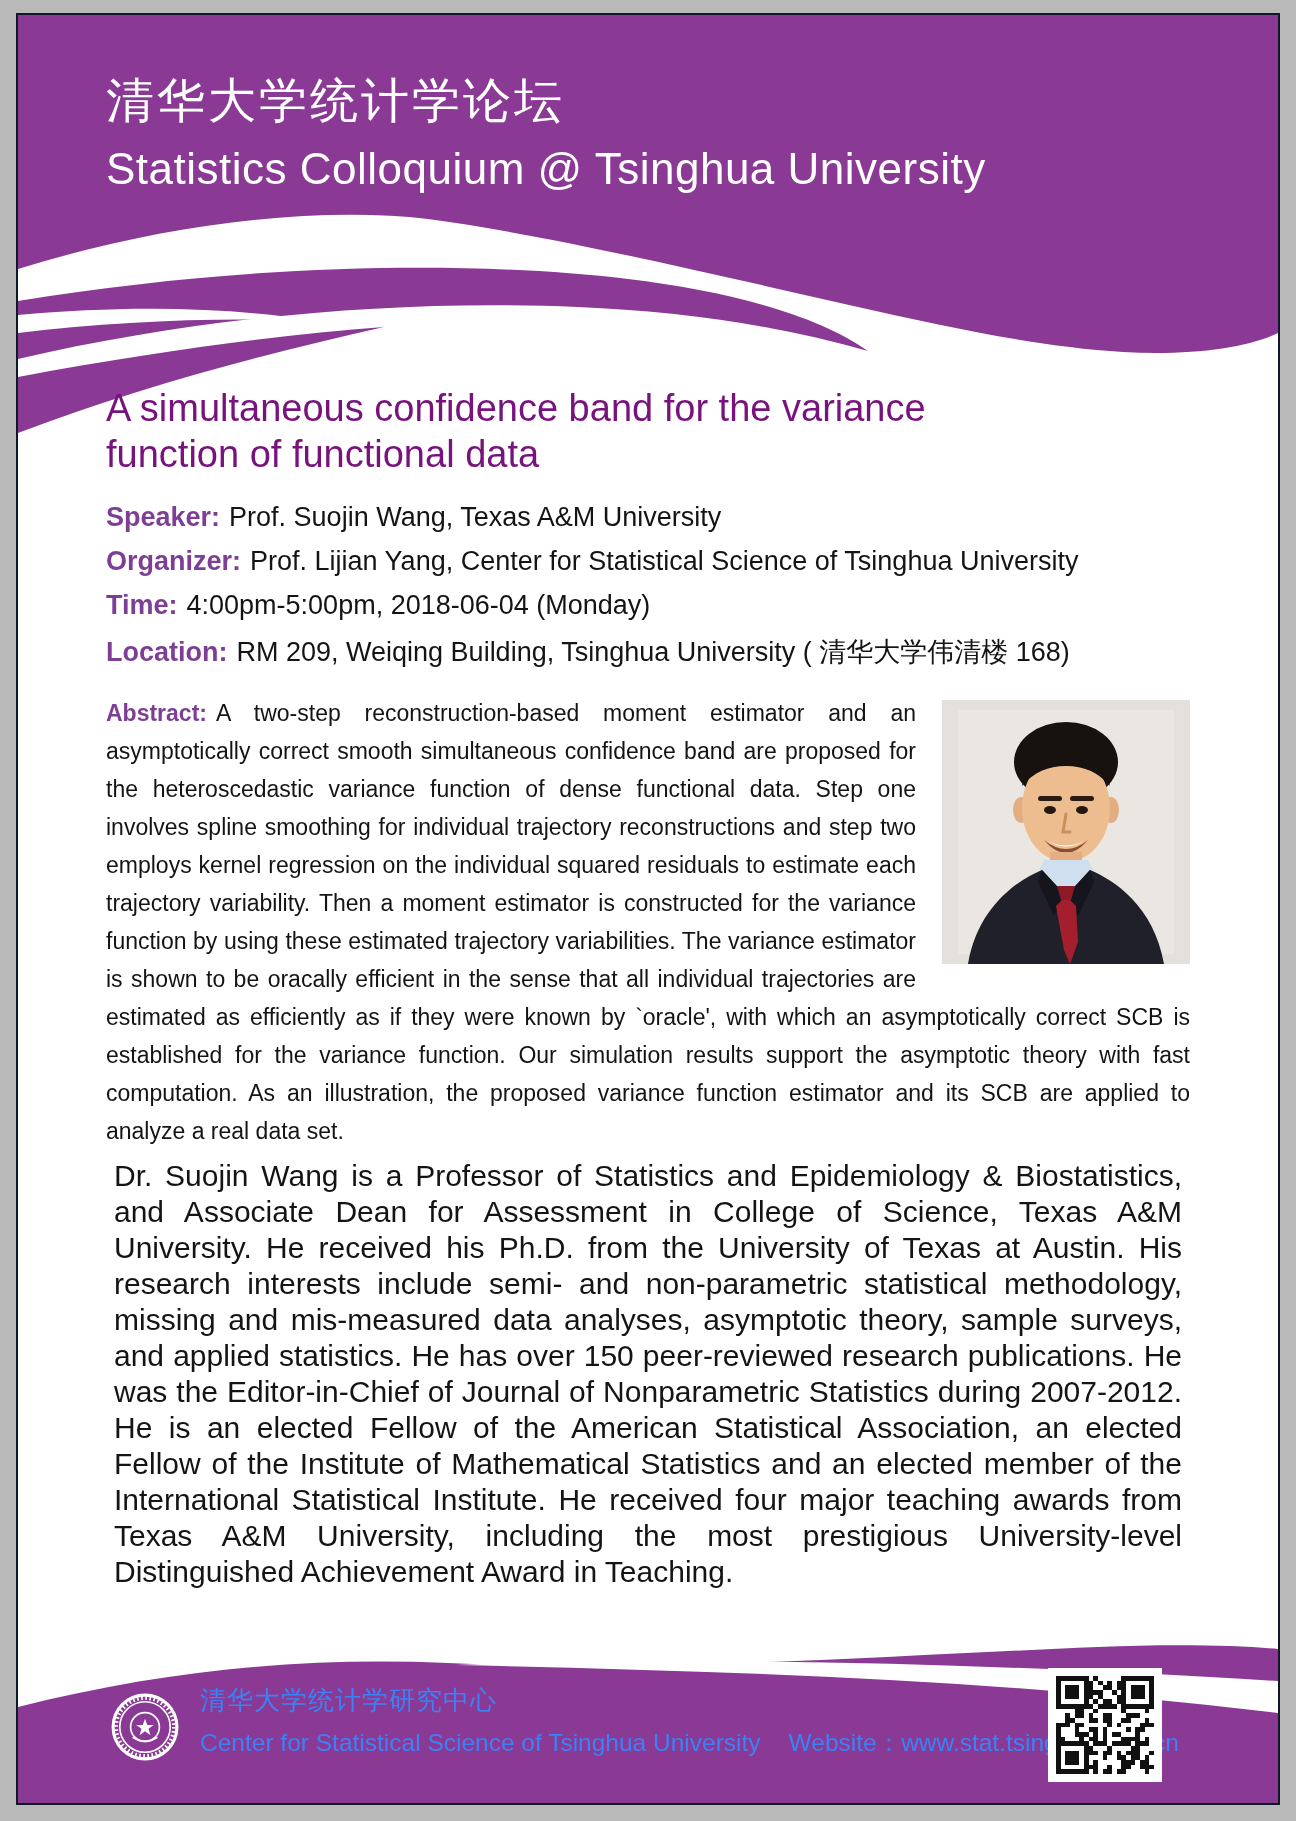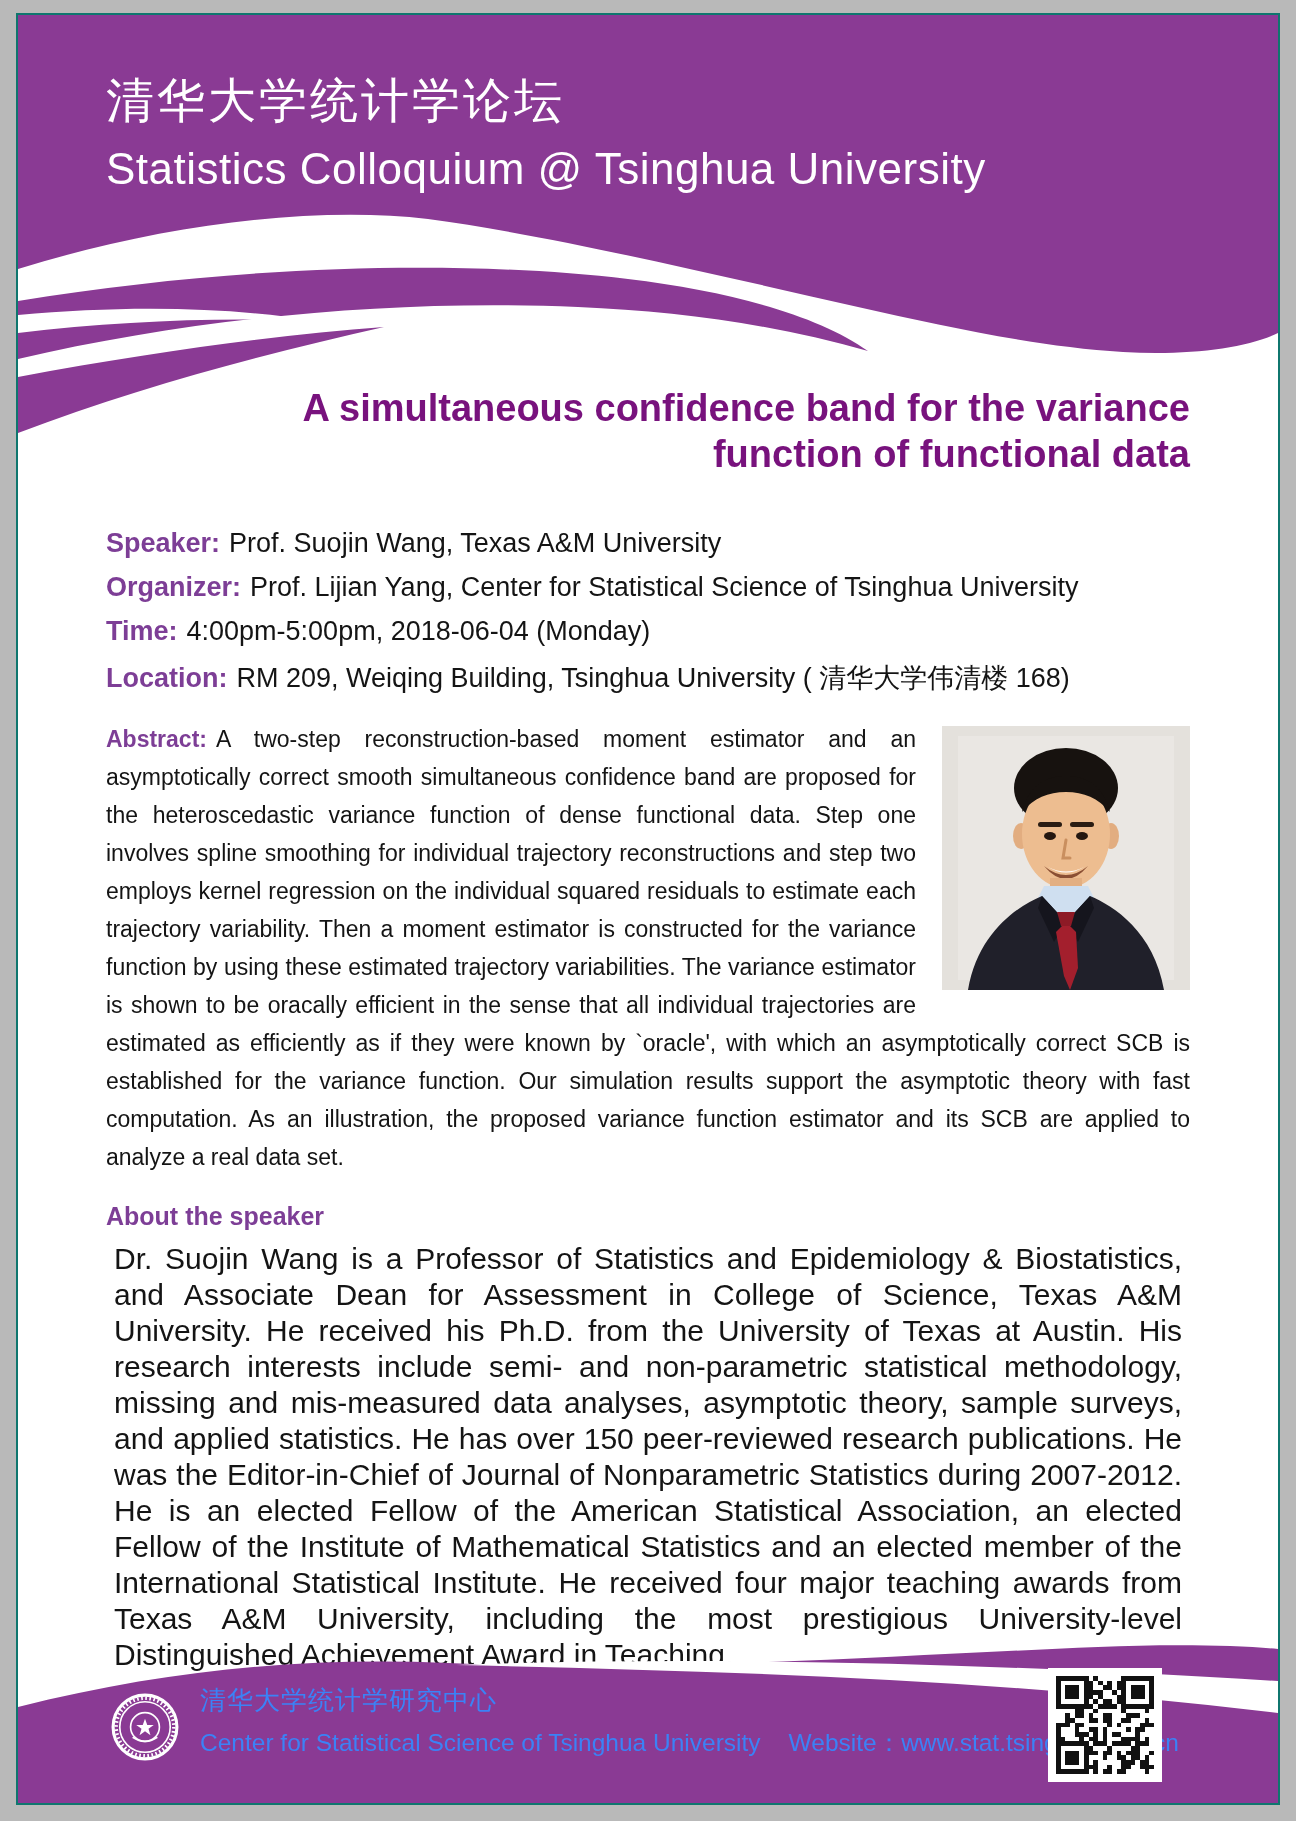--- a/index.html
+++ b/index.html
@@ -1,34 +1,34 @@
 <!DOCTYPE html>
 <html style="--accent: #8a3a94; --title: #78127d; --label: #7d3e96; --body: #141414;"><head>
 <meta charset="utf-8">
 <style>
   html,body{margin:0;padding:0;}
   body{font-family:"Liberation Sans","DejaVu Sans",sans-serif;}
 
   .stage{position:relative;width:1296px;height:1821px;background:#b9b9b9;overflow:hidden;}
   .poster{position:absolute;left:16px;top:13px;width:1260px;height:1788px;background:#ffffff;
-          border:2px solid #0f766e;overflow:hidden;}
+          border:2px solid #0f172a;overflow:hidden;}
 
   
   .top-swoosh{position:absolute;left:0;top:0;width:1260px;height:432px;display:block;}
   .pp{fill:var(--accent);}
   .pw{fill:#ffffff;}
 
   .header-text{position:absolute;left:88px;top:56px;color:#ffffff;}
   .h-zh{font-size:48px;font-weight:400;letter-spacing:3px;line-height:1.25;}
   .h-en{font-size:44px;font-weight:300;letter-spacing:0.5px;line-height:1.25;margin-top:10px;}
 
   
   .content{position:absolute;left:88px;top:370px;width:1084px;color:var(--body);}
-  h1.title{margin:0 0 50px 0;text-align:right;color:var(--title);
-           font-size:38px;font-weight:700;line-height:1.22;}
+  h1.title{margin:0 0 24px 0;text-align:left;color:var(--title);
+           font-size:38px;font-weight:400;line-height:1.22;}
   h1.title span{display:block;}
 
   .meta-row{font-size:27px;margin-bottom:13px;color:var(--body);}
   .lbl{color:var(--label);font-weight:700;margin-right:9px;}
 
   p.abstract{margin:24px 0 4px 0;font-size:23px;line-height:38px;text-align:justify;}
   .photo{float:right;width:248px;height:264px;margin:6px 0 8px 26px;display:block;}
   .photo svg{display:block;width:248px;height:264px;}
 
   h2.about-h{margin:26px 0 10px 0;font-size:25px;font-weight:700;color:var(--label);}
@@ -118,21 +118,20 @@
             <path d="M100,170 L124,196 L112,216 L96,182 Z" fill="#15151d"></path>
             <path d="M148,170 L124,196 L136,216 L152,182 Z" fill="#15151d"></path>
 
             <polygon points="124,196 114,206 122,250 128,264 136,242 134,206" fill="#a31f2d"></polygon>
             <polygon points="115,186 133,186 129,200 119,200" fill="#8d1a26"></polygon>
           </svg>
         </span>
         <span class="lbl">Abstract:</span><span>A two-step reconstruction-based moment estimator and an asymptotically correct smooth simultaneous confidence band are proposed for the heteroscedastic variance function of dense functional data. Step one involves spline smoothing for individual trajectory reconstructions and step two employs kernel regression on the individual squared residuals to estimate each trajectory variability. Then a moment estimator is constructed for the variance function by using these estimated trajectory variabilities. The variance estimator is shown to be oracally efficient in the sense that all individual trajectories are estimated as efficiently as if they were known by `oracle', with which an asymptotically correct SCB is established for the variance function. Our simulation results support the asymptotic theory with fast computation. As an illustration, the proposed variance function estimator and its SCB are applied to analyze a real data set.</span>
       </p>
 
-      <h2 class="about-h">About the speaker</h2>
       <p class="about">Dr. Suojin Wang is a Professor of Statistics and Epidemiology &amp; Biostatistics, and Associate Dean for Assessment in College of Science, Texas A&amp;M University. He received his Ph.D. from the University of Texas at Austin. His research interests include semi- and non-parametric statistical methodology, missing and mis-measured data analyses, asymptotic theory, sample surveys, and applied statistics. He has over 150 peer-reviewed research publications. He was the Editor-in-Chief of Journal of Nonparametric Statistics during 2007-2012. He is an elected Fellow of the American Statistical Association, an elected Fellow of the Institute of Mathematical Statistics and an elected member of the International Statistical Institute. He received four major teaching awards from Texas A&amp;M University, including the most prestigious University-level Distinguished Achievement Award in Teaching.</p>
     </div>
 
     <svg class="f-swoosh" viewBox="0 0 1260 172" preserveAspectRatio="none" aria-hidden="true">
       <path class="pp" d="M0,76 C150,38 290,26 430,32 C640,42 880,24 1080,16 C1150,13 1220,14 1260,18 V172 H0 Z"></path>
       <path class="pw" d="M438,34 C700,24 1000,34 1260,50 V82 C980,48 700,40 438,34 Z"></path>
     </svg>
 
     <div class="f-logo">
       <svg viewBox="0 0 68 68" aria-hidden="true">

